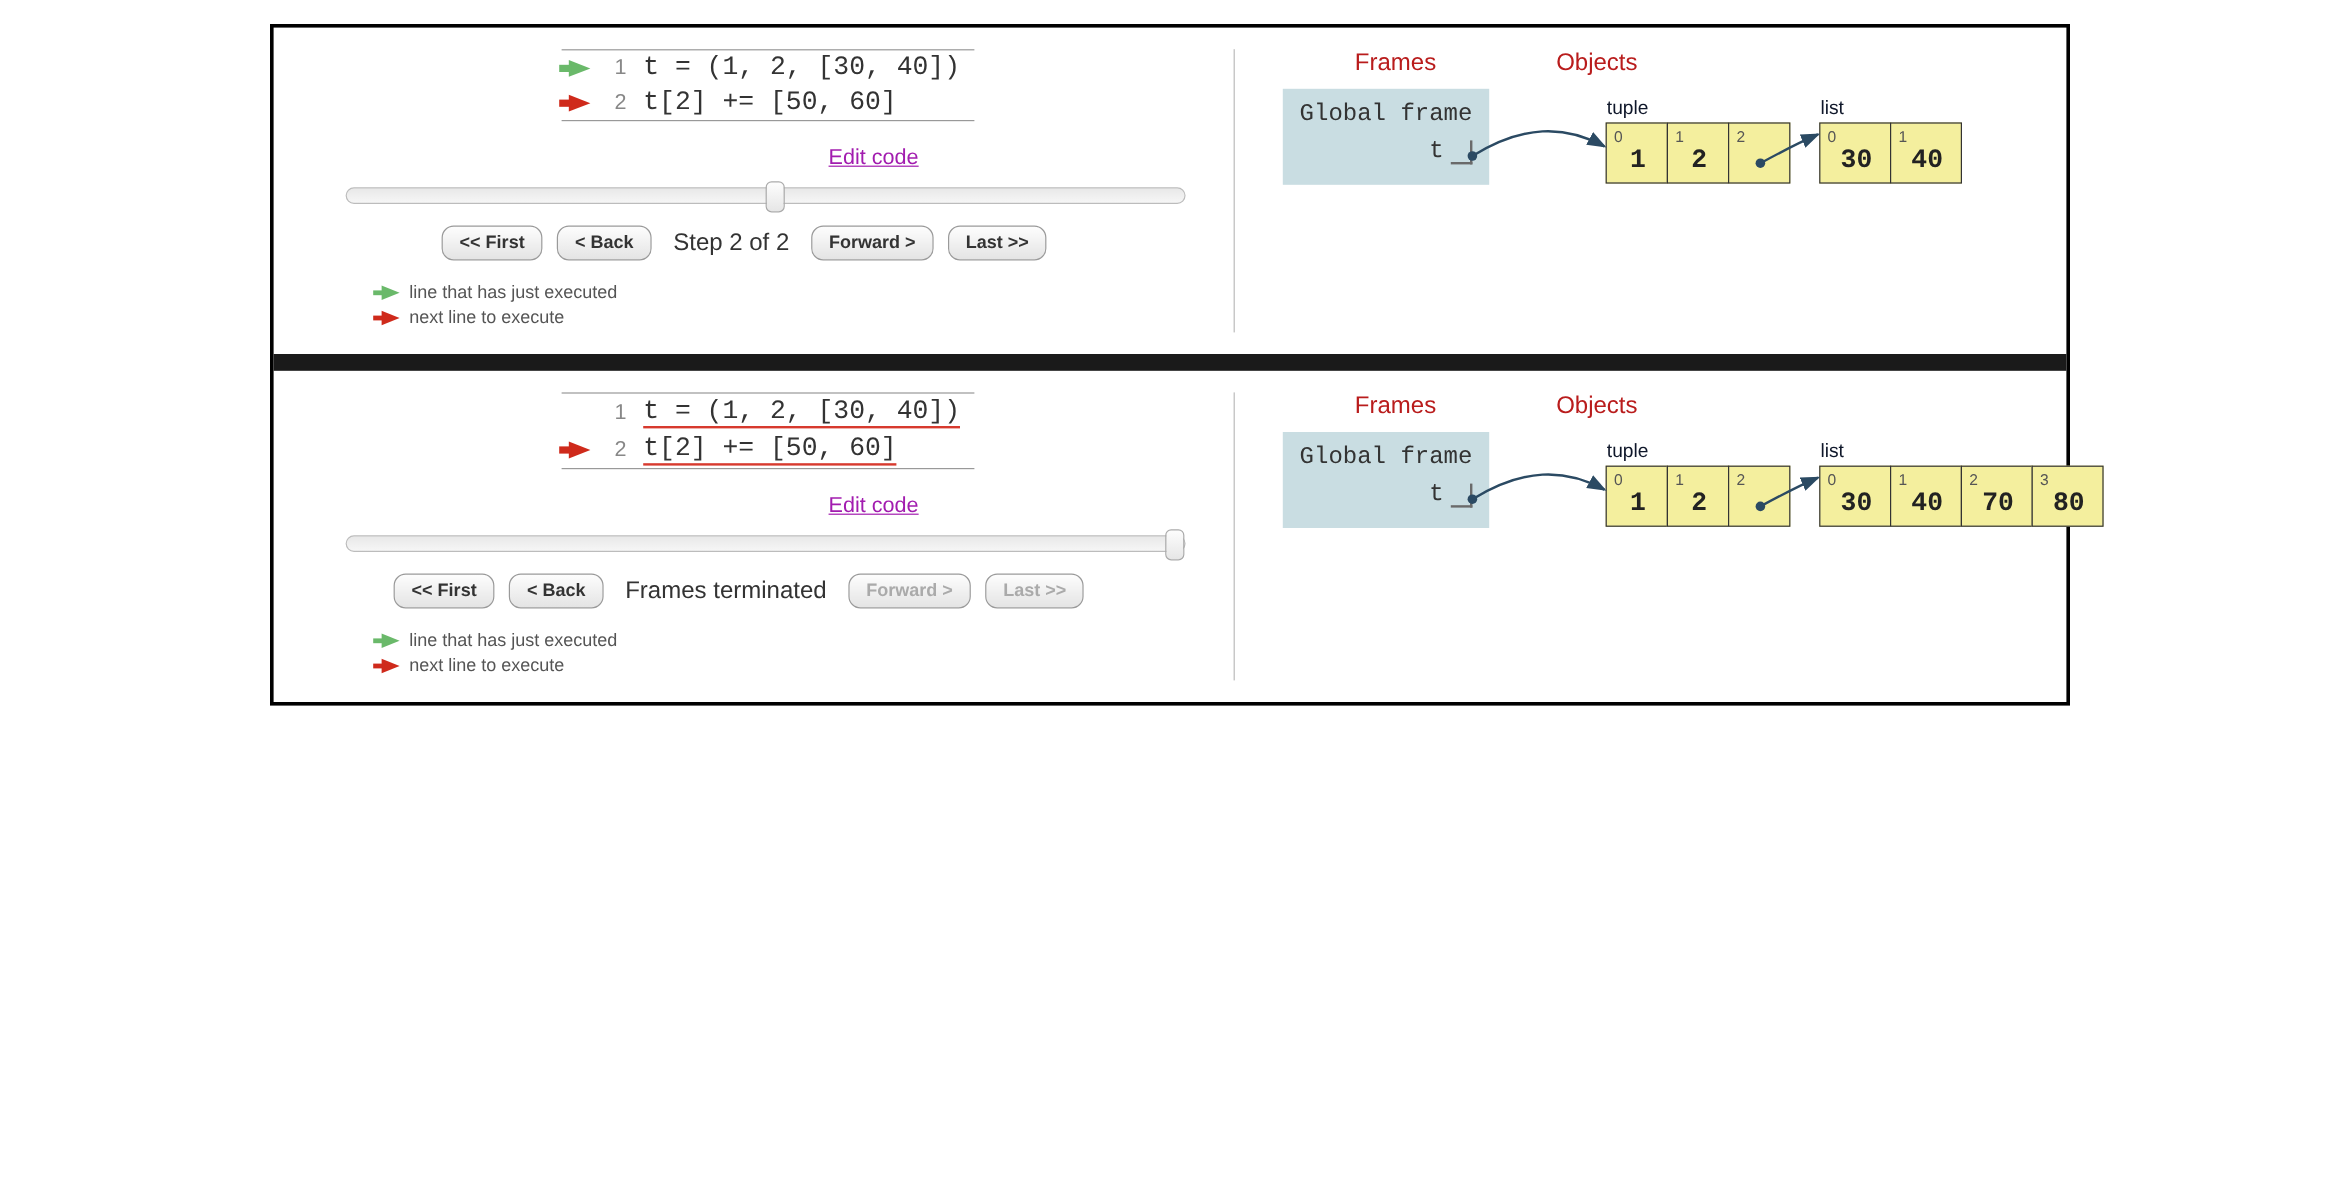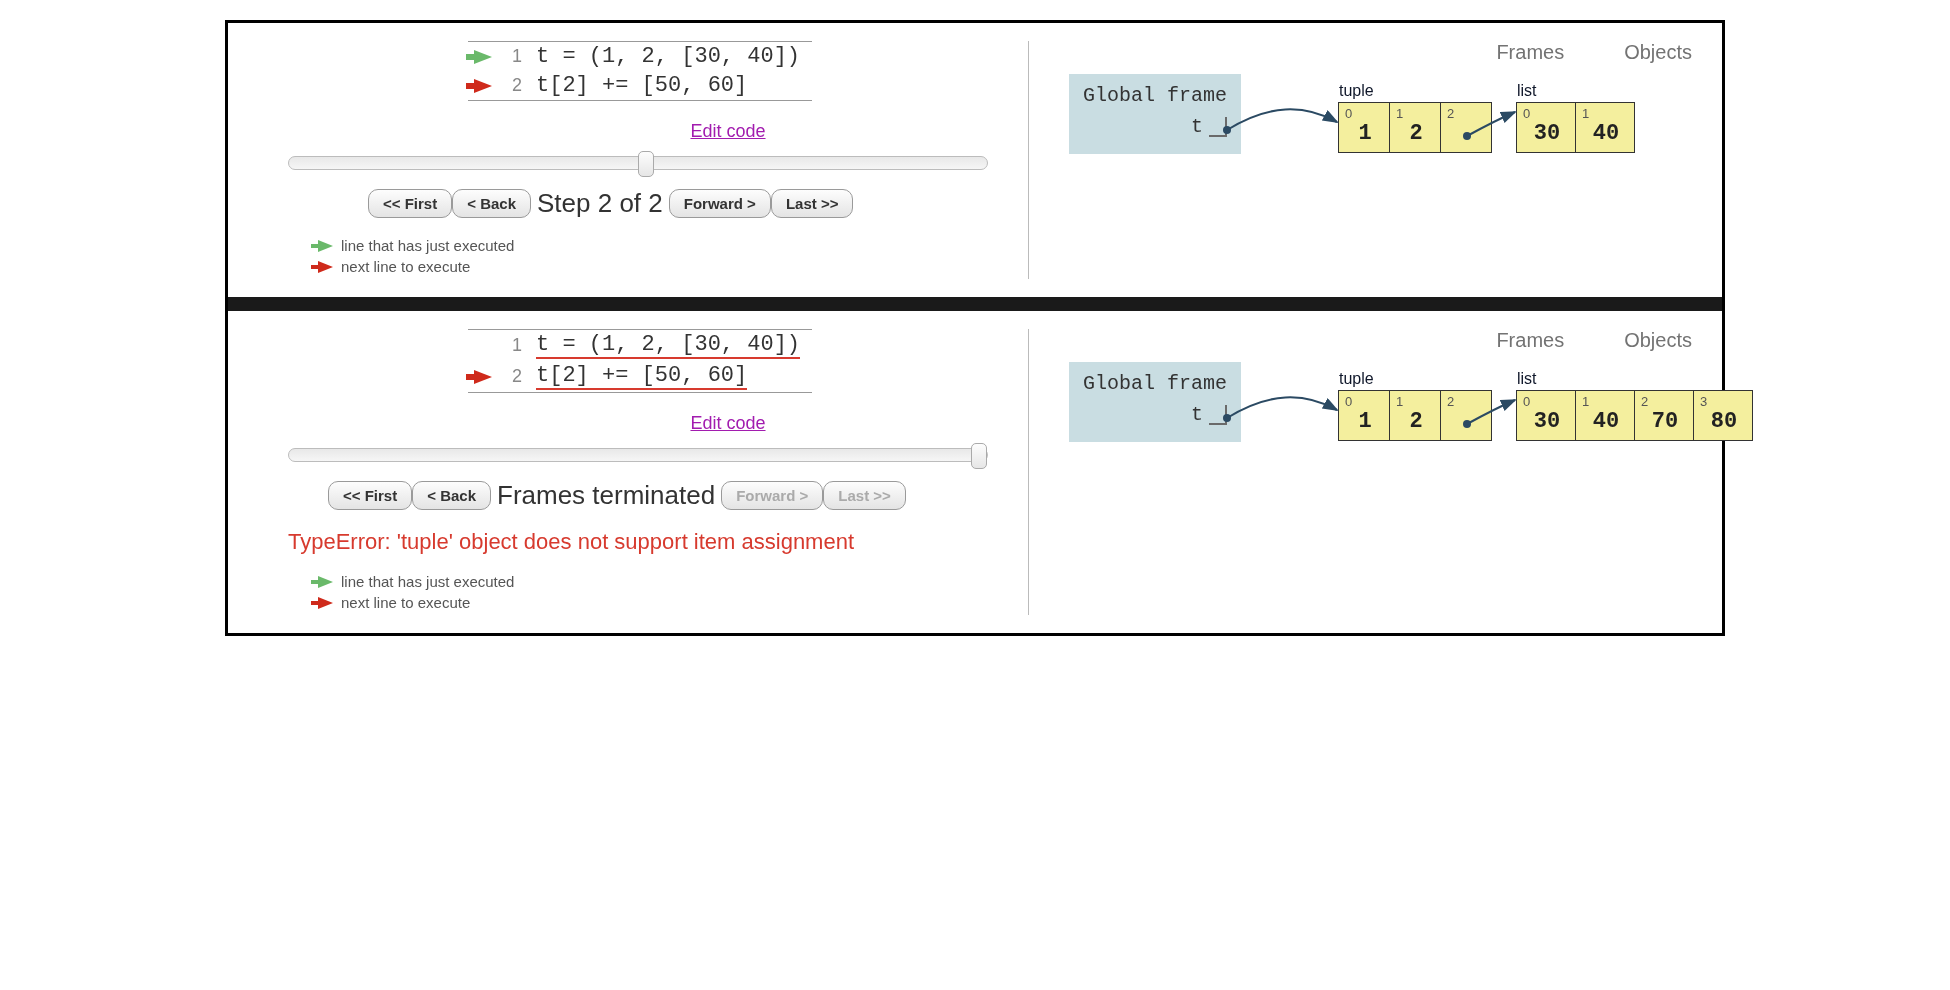--- a/index.html
+++ b/index.html
@@ -111,39 +111,40 @@
     width: 16px;
     height: 26px;
     background: linear-gradient(#fdfdfd,#e6e6e6);
     border: 1px solid #aaa;
     border-radius: 5px;
   }
   
   .navrow {
     display: flex;
     align-items: center;
+    gap: 12px;
     margin: 0 0 18px 80px;
   }
   .btn {
     font-family: Verdana, sans-serif;
     font-size: 15px;
     font-weight: bold;
     padding: 5px 14px;
     border: 1px solid #9a9a9a;
     border-radius: 10px;
     background: linear-gradient(#fdfdfd,#e4e4e4);
     color: #333;
     cursor: pointer;
   }
   .btn.disabled {
     color: #aaa;
     cursor: default;
   }
   .step-label {
-    font-size: 26px;
+    font-size: 20px;
     font-weight: normal;
     padding: 0 6px;
   }
   .error-msg {
     color: #d73a2e;
     font-size: 22px;
     margin: 14px 0 18px 0;
   }
   .legend { font-size: 15px; color: #555; }
   .legend-row { display:flex; align-items:center; gap:8px; margin:4px 0; }
@@ -152,21 +153,21 @@
     border-left:15px solid #6ab96a; position:relative;
   }
   .legend .ag::before{content:"";position:absolute;left:-22px;top:-2px;width:8px;height:4px;background:#6ab96a;}
   .legend .ar {
     width:0;height:0;border-top:6px solid transparent;border-bottom:6px solid transparent;
     border-left:15px solid #cf2a1b; position:relative;
   }
   .legend .ar::before{content:"";position:absolute;left:-22px;top:-2px;width:8px;height:4px;background:#cf2a1b;}
 
   
-  .viz-headers { display:flex; gap:60px; font-size:20px; color:#737373; margin-bottom:10px; padding-left:60px;justify-content:flex-end;}
+  .viz-headers { display:flex; gap:100px; font-size:20px; color:#b91c1c; margin-bottom:10px; padding-left:60px;}
   .viz-body { position:relative; height:130px; }
   .global-frame {
     position:absolute; left:0; top:0;
     background:#c9dde2;
     padding:10px 14px 16px 14px;
     font-family:"Courier New",monospace;
     font-size:20px;
     color:#333;
   }
   .global-frame .var {
@@ -348,21 +349,20 @@
       </div>
 
       <div class="navrow" style="margin-left:40px;">
         <button class="btn">&lt;&lt; First</button>
         <button class="btn">&lt; Back</button>
         <span class="step-label">Frames terminated</span>
         <button class="btn disabled">Forward &gt;</button>
         <button class="btn disabled">Last &gt;&gt;</button>
       </div>
 
-      <div class="error-msg">TypeError: 'tuple' object does not support item assignment</div>
 
       <div class="legend">
         <div class="legend-row">
           <span style="width:22px"></span>
             <span class="ag"></span>
           <span>line that has just executed</span>
         </div>
         <div class="legend-row">
           <span style="width:22px"></span>
             <span class="ar"></span>

